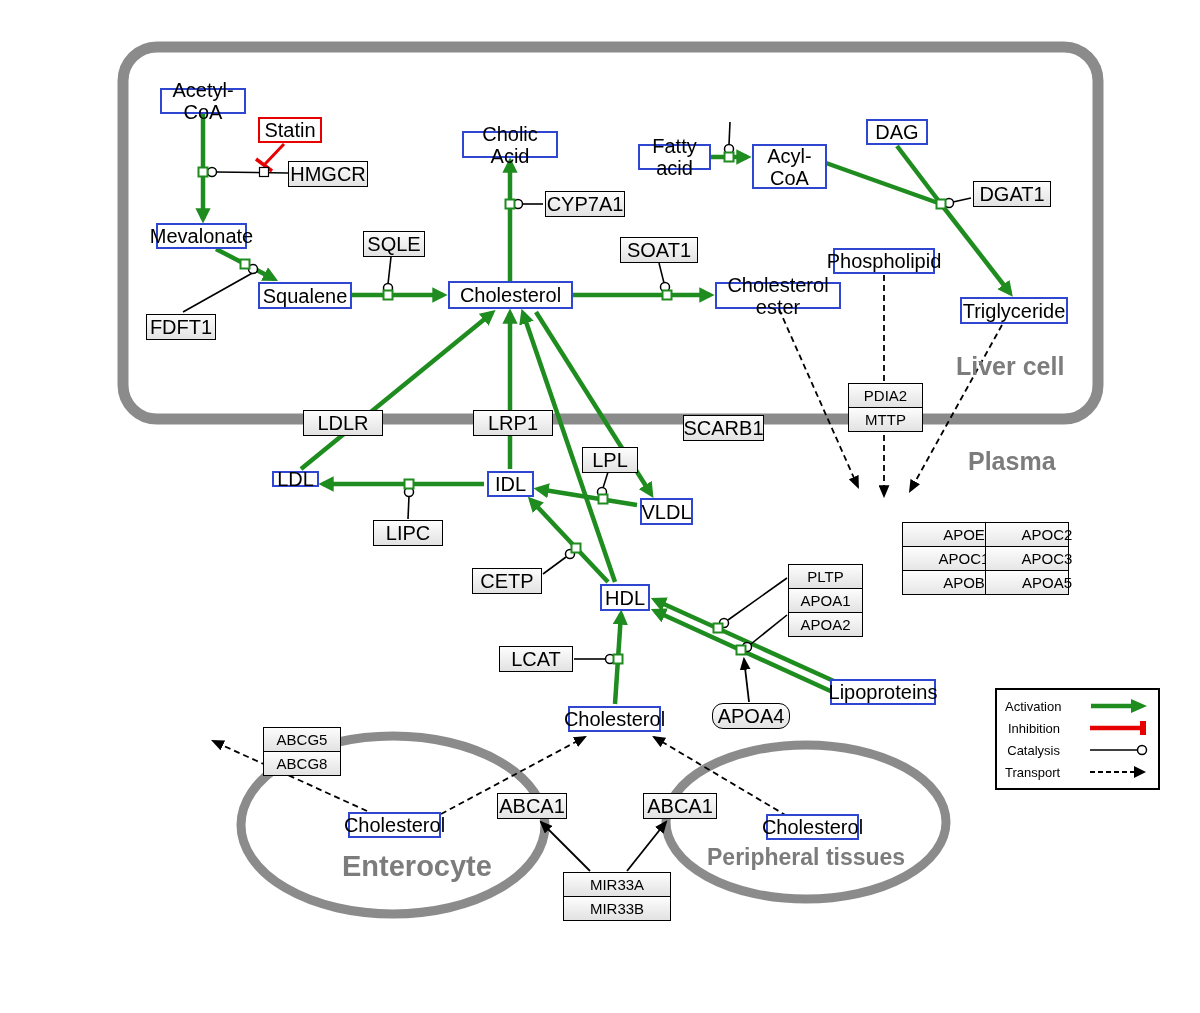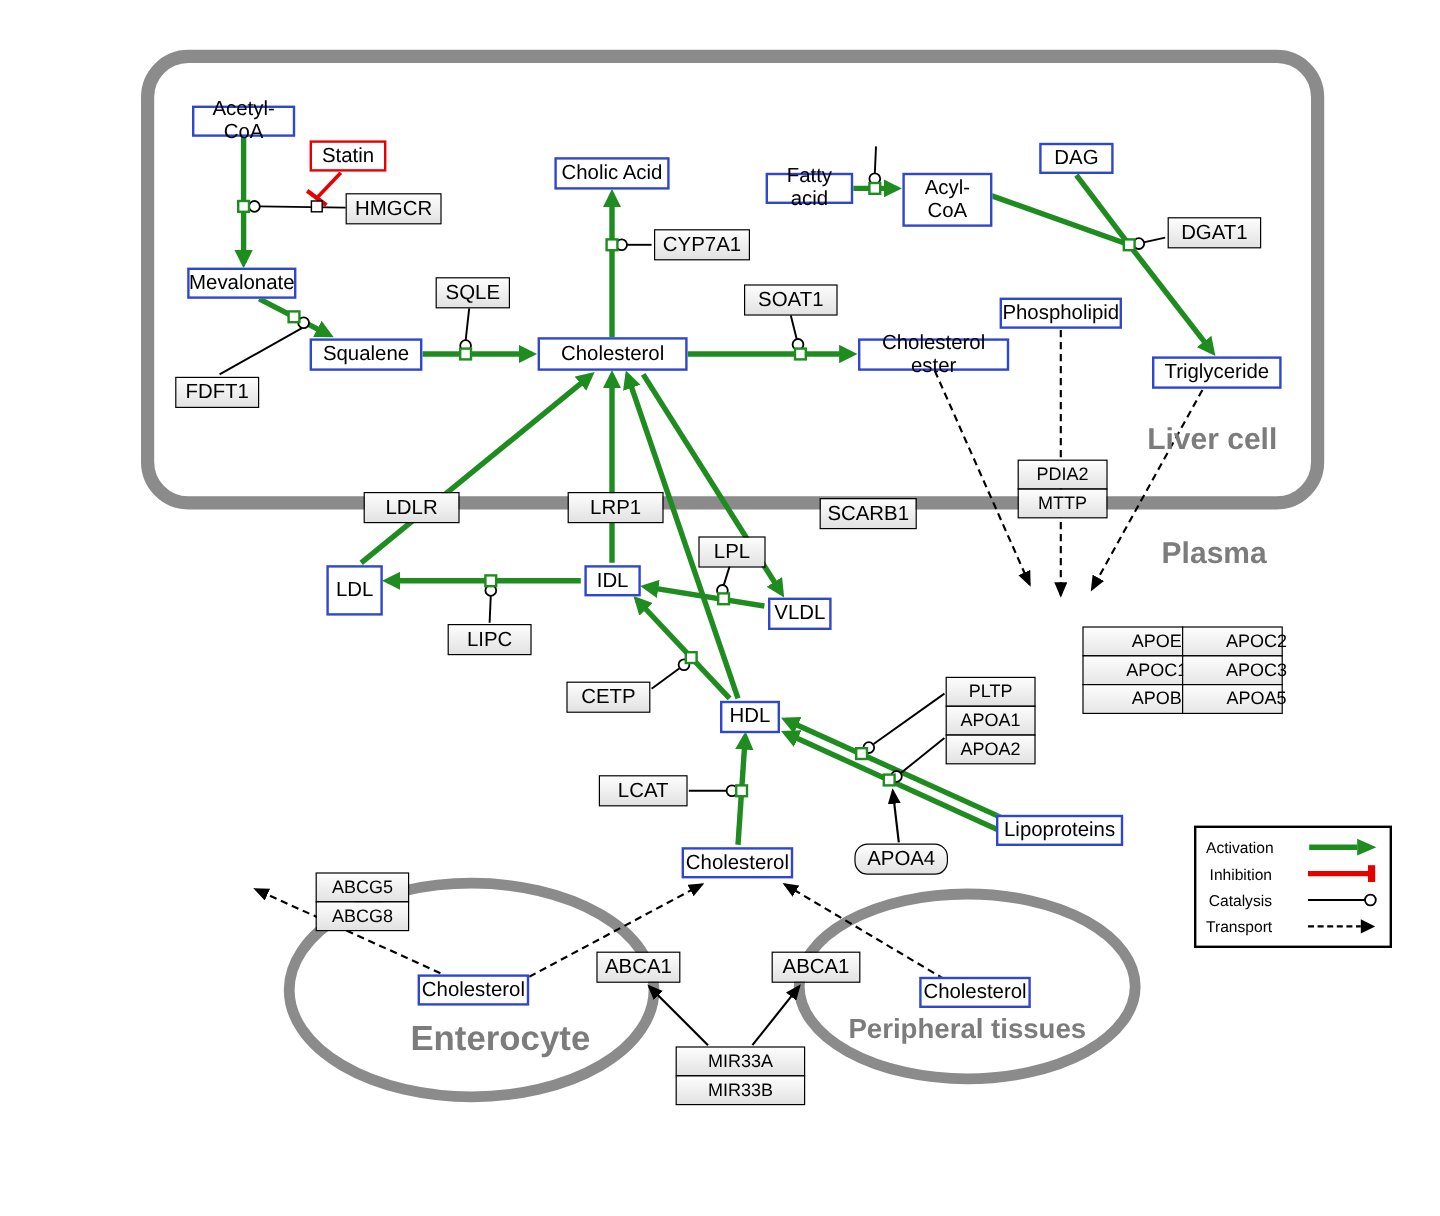--- a/index.html
+++ b/index.html
@@ -1,20 +1,20 @@
 <!DOCTYPE html>
 <html><head>
 <meta charset="utf-8">
 <style>
   html,body{margin:0;padding:0;background:#fff;}
   #stage{position:relative;width:1200px;height:1013px;background:#fff;overflow:hidden;
          font-family:"Liberation Sans",sans-serif;}
   svg.canvas{position:absolute;left:0;top:0;}
   .n{position:absolute;box-sizing:border-box;display:flex;align-items:center;justify-content:center;
-     text-align:center;background:#fff;color:#000;font-size:17px;line-height:1.1;padding:1px 3px;}
+     text-align:center;background:#fff;color:#000;font-size:20px;line-height:1.1;padding:1px 3px;}
   .met{border:2px solid #2f47d0;}
   .gene{border:1px solid #000;background:linear-gradient(#fdfdfd,#e2e2e2);}
   .red{border:2px solid #e60000;}
   .stack{position:absolute;display:flex;flex-direction:column;}
   .stack .cell{box-sizing:border-box;border:1px solid #000;background:linear-gradient(#fdfdfd,#e2e2e2);
      display:flex;align-items:center;justify-content:center;font-size:15px;margin-top:-1px;}
   .stack .cell:first-child{margin-top:0;}
   .rlabel{position:absolute;font-weight:bold;color:#7c7c7c;}
   .apotable{position:absolute;display:grid;grid-template-columns:83px 83px;}
   .apotable .cell{box-sizing:border-box;border:1px solid #000;background:linear-gradient(#fdfdfd,#e6e6e6);
@@ -162,21 +162,21 @@
 <div class="n met" style="left:960px;top:297px;width:108px;height:27px;">Triglyceride</div>
 
 <div class="n gene" style="left:303px;top:410px;width:80px;height:26px;">LDLR</div>
 <div class="n gene" style="left:473px;top:410px;width:80px;height:26px;">LRP1</div>
 <div class="n gene" style="left:683px;top:415px;width:81px;height:26px;">SCARB1</div>
 <div class="stack" style="left:848px;top:383px;">
   <div class="cell" style="width:75px;height:25px;">PDIA2</div>
   <div class="cell" style="width:75px;height:25px;">MTTP</div>
 </div>
 
-<div class="n met" style="left:272px;top:471px;width:47px;height:42px;">LDL</div>
+<div class="n met" style="left:272px;top:471px;width:47px;height:16px;">LDL</div>
 <div class="n met" style="left:487px;top:471px;width:47px;height:26px;">IDL</div>
 <div class="n gene" style="left:373px;top:520px;width:70px;height:26px;">LIPC</div>
 <div class="n gene" style="left:582px;top:447px;width:56px;height:26px;">LPL</div>
 <div class="n met" style="left:640px;top:498px;width:53px;height:27px;">VLDL</div>
 <div class="n gene" style="left:472px;top:568px;width:70px;height:26px;">CETP</div>
 <div class="n met" style="left:600px;top:584px;width:50px;height:27px;">HDL</div>
 
 <div class="apotable" style="left:903px;top:523px;">
   <div class="cell">APOE</div>
   <div class="cell">APOC2</div>

